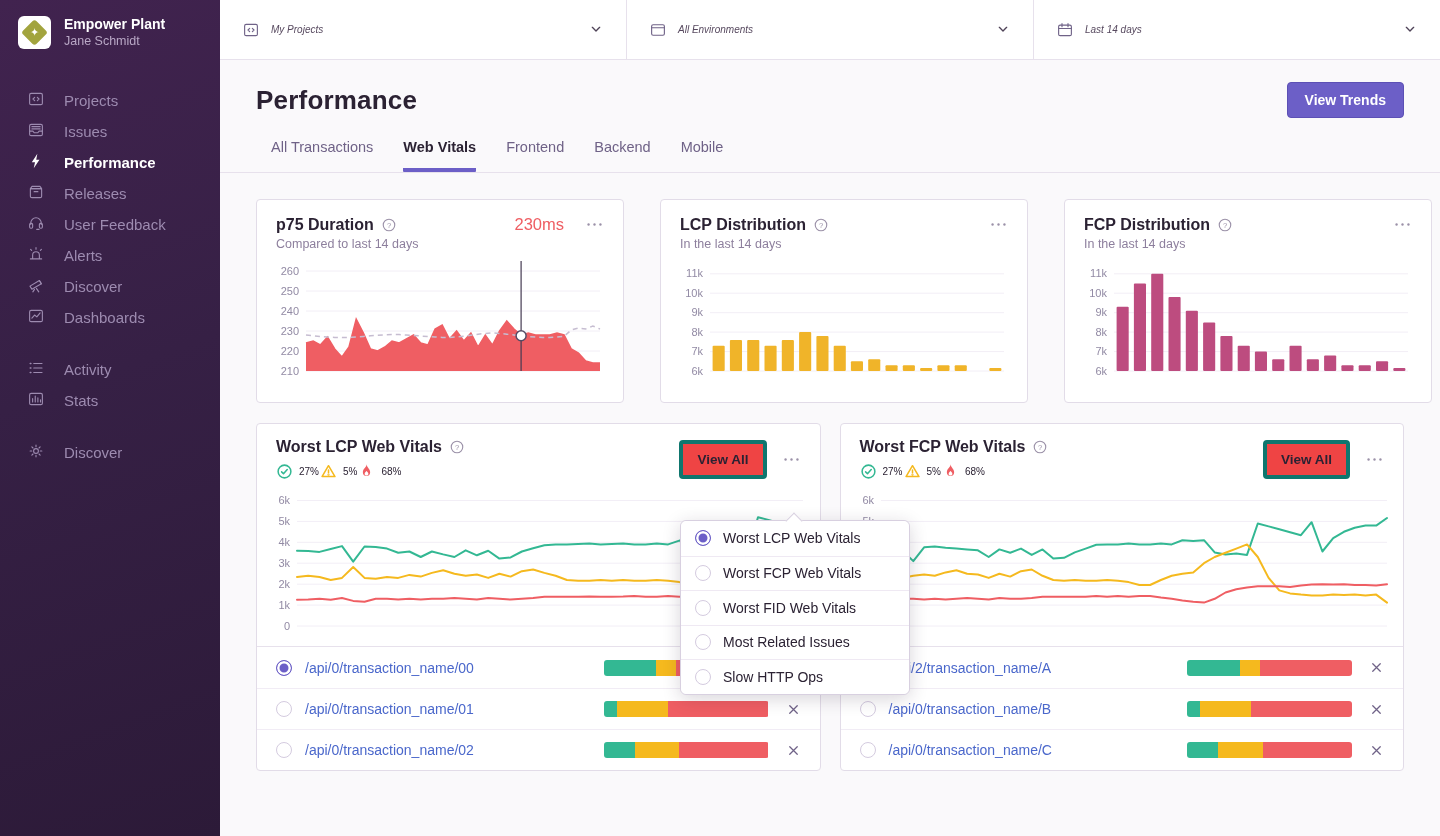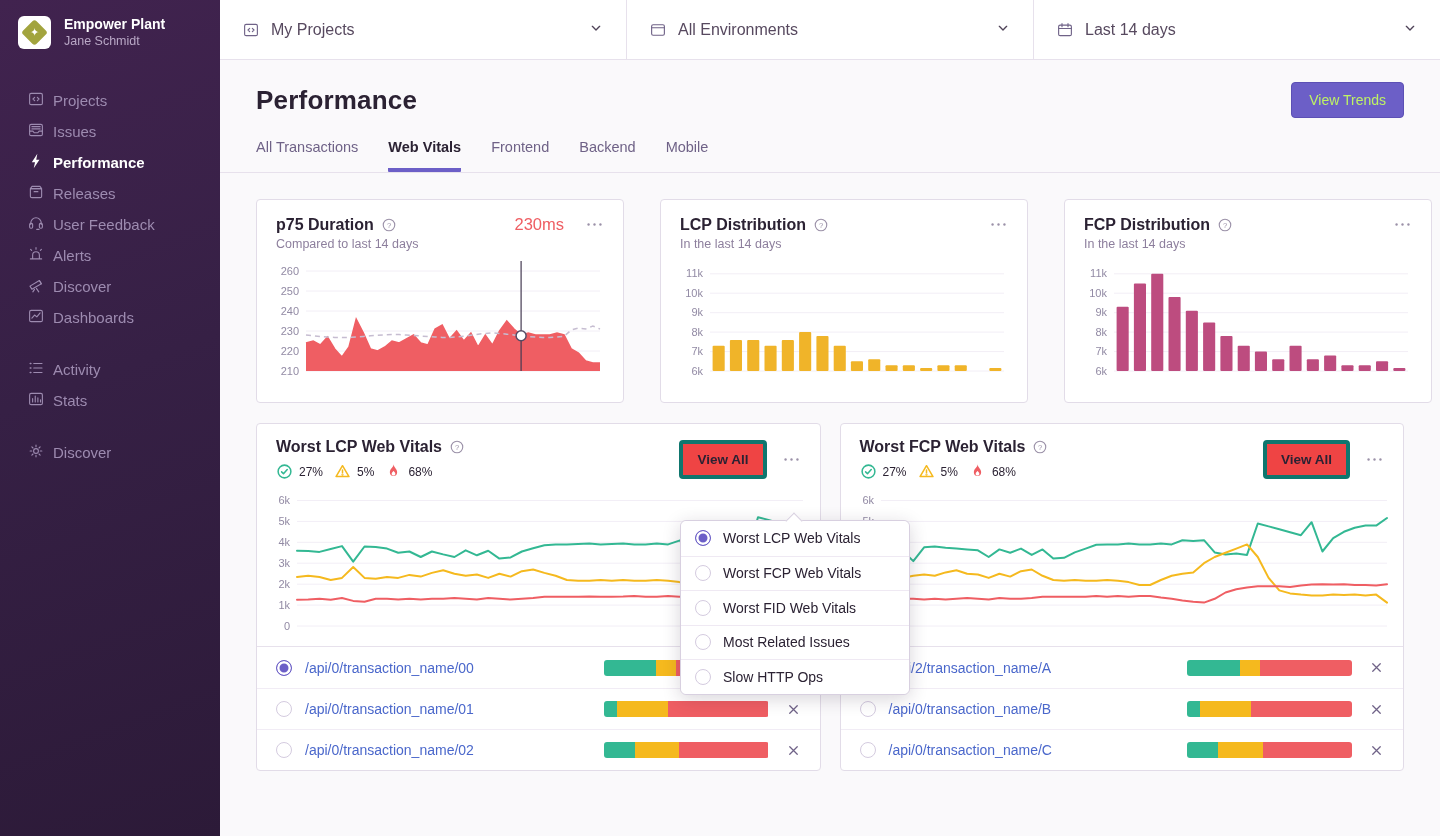--- a/index.html
+++ b/index.html
@@ -11,39 +11,39 @@
 
   
   .sidebar { width:220px; flex:none; background:linear-gradient(160deg,#41234f 0%,#362045 45%,#2c1a38 100%); padding-top:16px; }
   .org { display:flex; align-items:center; gap:13px; padding:0 18px; cursor:pointer; }
   .logo { width:33px; height:33px; background:#fff; border-radius:6px; position:relative; flex:none; }
   .logo-diamond { position:absolute; left:7px; top:7px; width:19px; height:19px; background:#a2a43e; transform:rotate(45deg); border-radius:3px; }
   .logo-spark { position:absolute; inset:0; display:flex; align-items:center; justify-content:center; color:#fff; font-size:11px; }
   .org-name { font-size:14px; font-weight:700; color:#fff; line-height:1.25; }
   .org-user { font-size:12.5px; color:#b9a8c6; line-height:1.25; }
   .nav { margin-top:36px; }
-  .nav-item { display:flex; align-items:center; gap:8px; height:31px; padding:0 18px 0 27px; font-size:15px; color:#9d8bb0; cursor:pointer; }
+  .nav-item { display:flex; align-items:center; gap:19px; height:31px; padding:0 18px 0 27px; font-size:15px; color:#9d8bb0; cursor:pointer; }
   .nav-item svg { flex:none; }
   .nav-item.active { color:#fff; font-weight:700; }
   .nav-gap { height:21px; }
 
   
   .main { flex:1; display:flex; flex-direction:column; min-width:0; }
 
   .topbar { height:60px; background:#fff; border-bottom:1px solid #e7e1ec; display:flex; flex:none; }
-  .tb-item { flex:1; display:flex; align-items:center; gap:11px; padding:2px 22px; font-size:16px; color:#57495f; border-right:1px solid #e7e1ec; cursor:pointer; }
+  .tb-item { flex:1; display:flex; align-items:center; gap:11px; padding:2px 22px; font-size:10px; color:#57495f; border-right:1px solid #e7e1ec; cursor:pointer;font-style:italic; }
   .tb-item:last-child { border-right:none; }
   .tb-item .chev { margin-left:auto; color:#4f4358; }
   .tb-icon { color:#6f6287; display:flex; }
 
   .pagehead { background:#faf9fb; border-bottom:1px solid #e7e1ec; padding:22px 36px 0; flex:none; }
   .pagehead-top { display:flex; align-items:center; justify-content:space-between; }
   .page-title { font-size:26px; font-weight:700; color:#2b2233; letter-spacing:.2px; }
-  .btn-primary { background:#6c5fc7; color:#bef264; border:1px solid #5c50b5; border-radius:4px; font-size:14px; font-weight:400; padding:9px 17px; cursor:pointer; font-family:inherit; }
-  .tabs { display:flex; gap:30px; margin-top:21px; }
+  .btn-primary { background:#6c5fc7; color:#ffffff; border:1px solid #5c50b5; border-radius:4px; font-size:14px; font-weight:700; padding:9px 17px; cursor:pointer; font-family:inherit; }
+  .tabs { display:flex; gap:30px; margin-top:21px;margin-left:15px; }
   .tab { font-size:14.5px; color:#6f6287; padding-bottom:13px; border-bottom:4px solid transparent; cursor:pointer; }
   .tab.active { color:#2b2233; font-weight:700; border-bottom-color:#6c5fc7; border-radius:1px; }
 
   .content { flex:1; padding:26px 36px 0; background:#faf9fb; }
 
   .filter-row { display:flex; gap:9px; margin-bottom:20px; }
   .btn-filters { display:flex; align-items:center; gap:9px; height:38px; padding:0 16px; background:#fff; border:1px solid #e2dce8; border-radius:5px; font-size:14.5px; font-weight:700; color:#2b2233; cursor:pointer; font-family:inherit; }
   .search-box { flex:1; position:relative; }
   .search-box input { width:100%; height:38px; border:1px solid #e2dce8; border-radius:5px; background:#fff; padding:0 12px 0 38px; font-size:14.5px; font-family:inherit; color:#2b2233; outline:none; }
   .search-box input::placeholder { color:#c8c1d1; }
@@ -58,21 +58,21 @@
   .metric-value { margin-left:auto; font-size:16.5px; color:#ef5e63; }
   .ellipsis { color:#9b91a8; display:flex; cursor:pointer; }
   .title-row .ellipsis { margin-left:14px; }
   .card-sub { font-size:12.5px; color:#8d7f9d; margin-top:3px; }
   .chart1 { margin-top:8px; }
 
   .cards-row2 { display:grid; grid-template-columns:1fr 1fr; gap:19px; }
   .card.tall { height:348px; display:flex; flex-direction:column; }
   .card2-head { display:flex; padding:14px 19px 0; }
   .card2-head-left { min-width:0; }
-  .legend { display:flex; align-items:center; gap:11px; margin-top:7px; font-size:12px; color:#2b2233;text-align:center; }
+  .legend { display:flex; align-items:center; gap:1px; margin-top:7px; font-size:10px; color:#2b2233;text-align:center; }
   .legend-item { display:flex; align-items:center; gap:6px; }
   .card2-head-right { margin-left:auto; display:flex; align-items:center; gap:15px; }
   .btn-viewall { background:#ef4444; border:4px solid #0f766e; border-radius:4px; font-size:13.5px; font-weight:700; color:#2b2233; padding:8px 14px; cursor:pointer; font-family:inherit; }
   .chart2 { padding:4px 10px 2px 10px; }
 
   .vitals-table { border-top:1px solid #e7e1ec; margin-top:auto; }
   .trow { display:flex; align-items:center; height:41px; padding:0 19px; border-top:1px solid #f1ecf5; }
   .trow:first-child { border-top:none; }
   .radio { width:16px; height:16px; border-radius:50%; border:1.5px solid #d4cbdf; background:#fff; flex:none; cursor:pointer; }
   .radio.checked { background:#6c5fc7; border:1px solid #6c5fc7; box-shadow:inset 0 0 0 2.5px #fff; }

